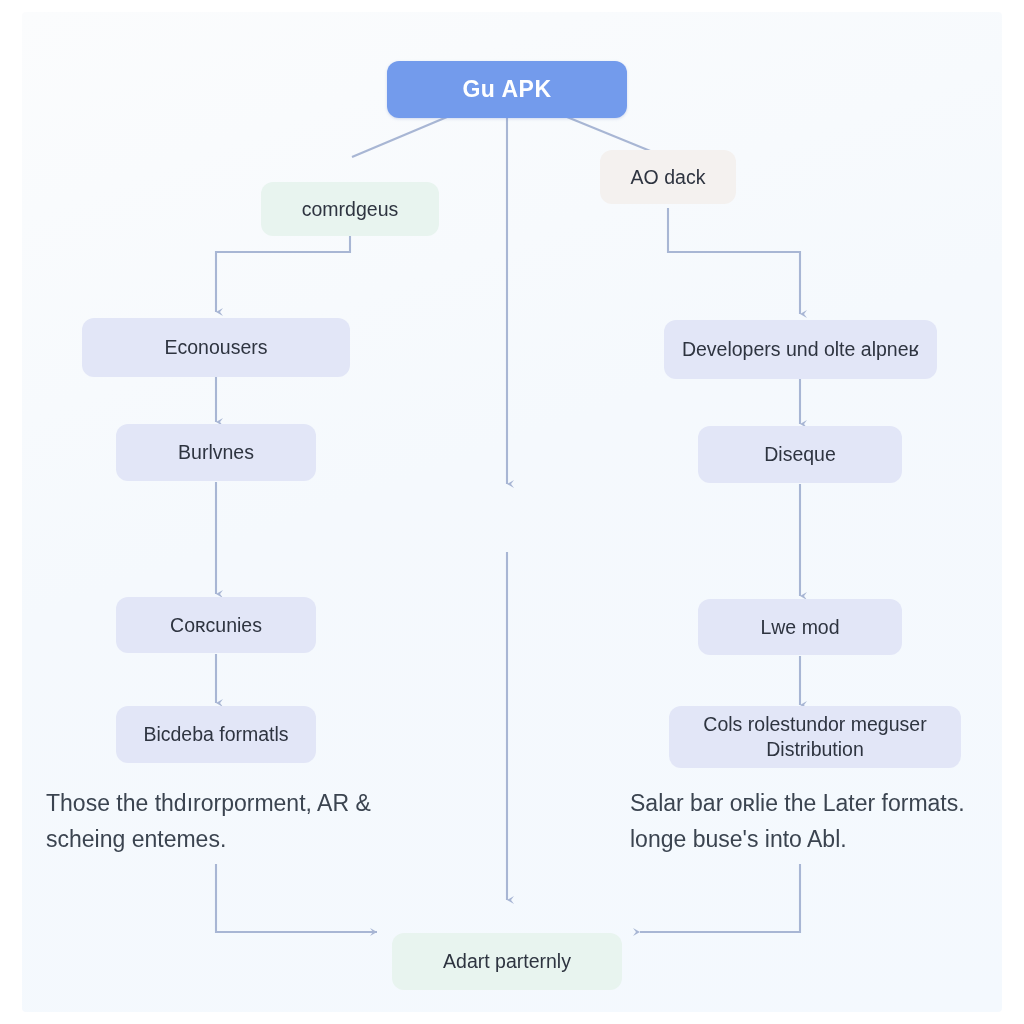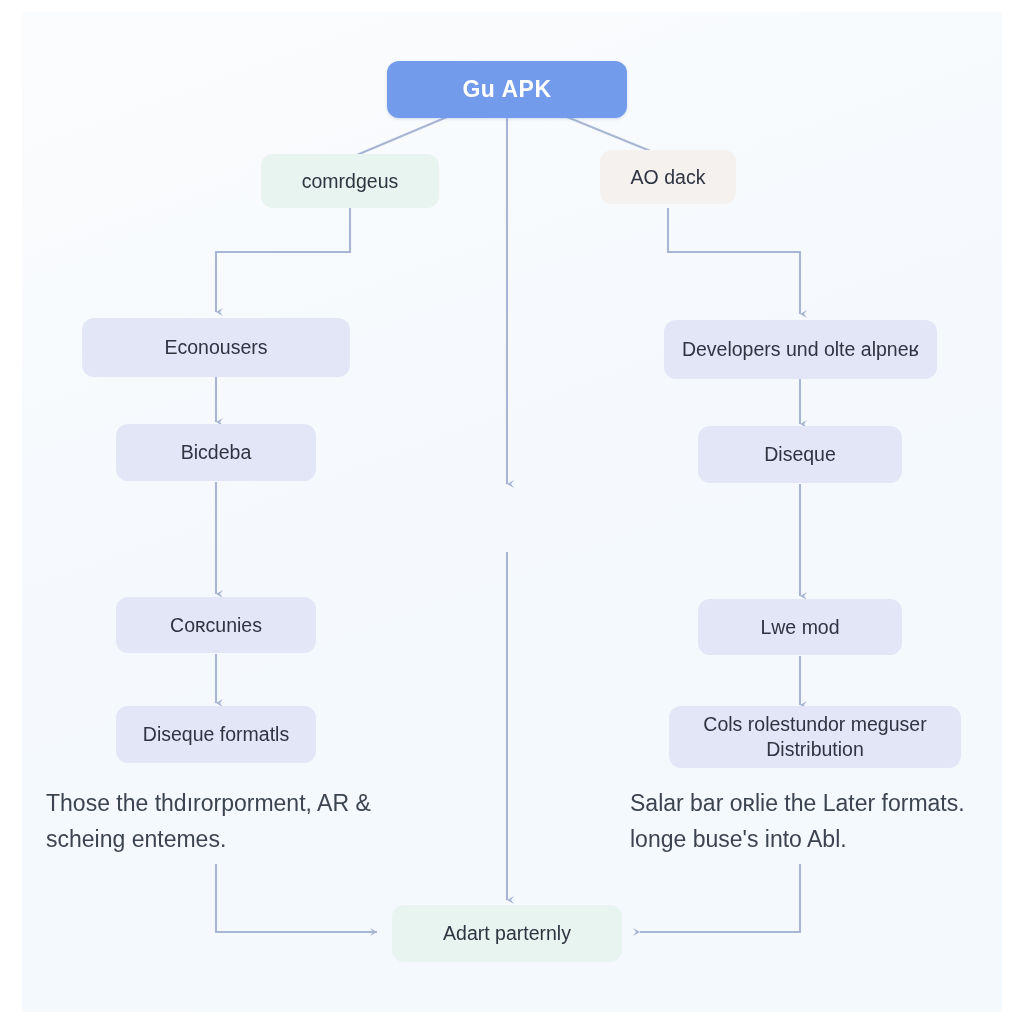--- a/index.html
+++ b/index.html
@@ -53,21 +53,21 @@
   .node.root {
     background: #739bec;
     color: #ffffff;
     font-weight: bold;
     font-size: 23px;
     letter-spacing: 0.5px;
     border-radius: 12px;
     box-shadow: 0 1px 3px rgba(90,120,190,0.25);
     text-align: right;
   }
-  .node.green  { background: #e8f4ef; }
+  .node.green  { background: #e8f4ef; margin-top: 28px; }
   .node.beige  { background: #f4f1ef; }
   .node.lav    { background: #e2e6f7; }
   .node.idbox  {
     background: #e4f2ec;
     font-weight: bold;
     font-size: 27px;
     color: #2b3340;
     letter-spacing: 1px;
   }
   .caption {
@@ -135,29 +135,29 @@
 
     <div class="node beige" style="left:600px; top:150px; width:136px; height:54px;">
       <span>AO dack</span>
     </div>
 
     <div class="node lav" style="left:82px; top:318px; width:268px; height:59px;">
       <span>Econousers</span>
     </div>
 
     <div class="node lav" style="left:116px; top:424px; width:200px; height:57px;">
-      <span>Bicdeba</span>
+      <span>Burlvnes</span>
     </div>
 
     <div class="node lav" style="left:116px; top:597px; width:200px; height:56px;">
       <span>Coʀcunies</span>
     </div>
 
     <div class="node lav" style="left:116px; top:706px; width:200px; height:57px;">
-      <span>Diseque formatls</span>
+      <span>Bicdeba formatls</span>
     </div>
 
     <div class="node lav" style="left:664px; top:320px; width:273px; height:59px;">
       <span>Developers und olte alpneʁ</span>
     </div>
 
     <div class="node lav" style="left:698px; top:426px; width:204px; height:57px;">
       <span>Diseque</span>
     </div>
 

